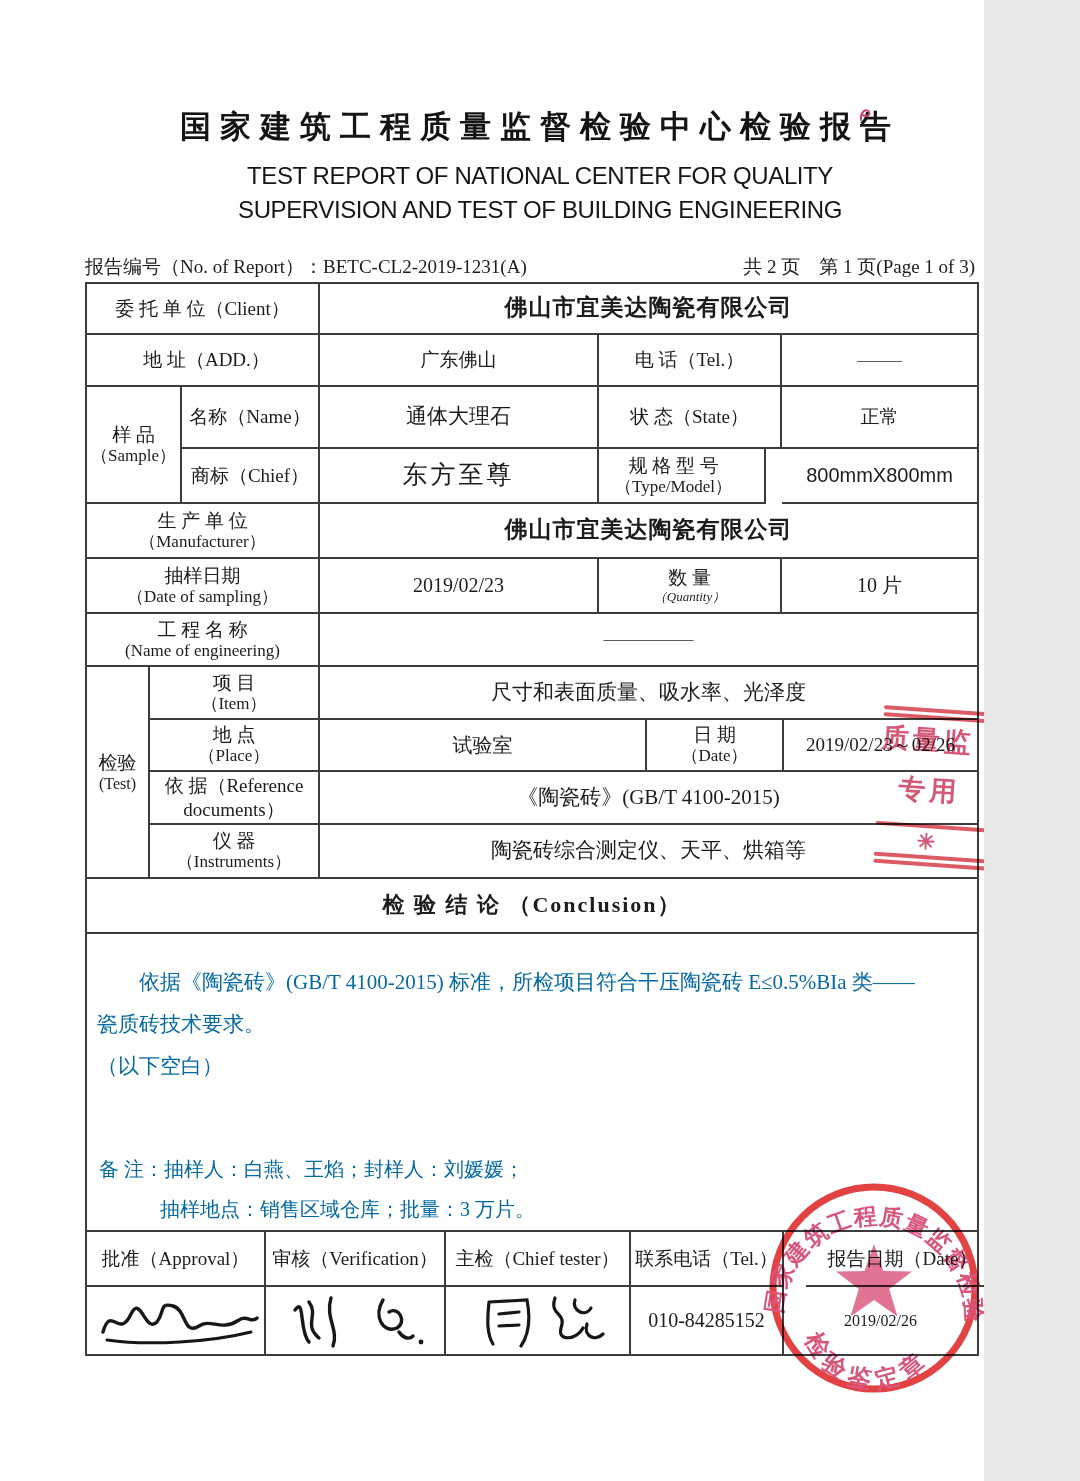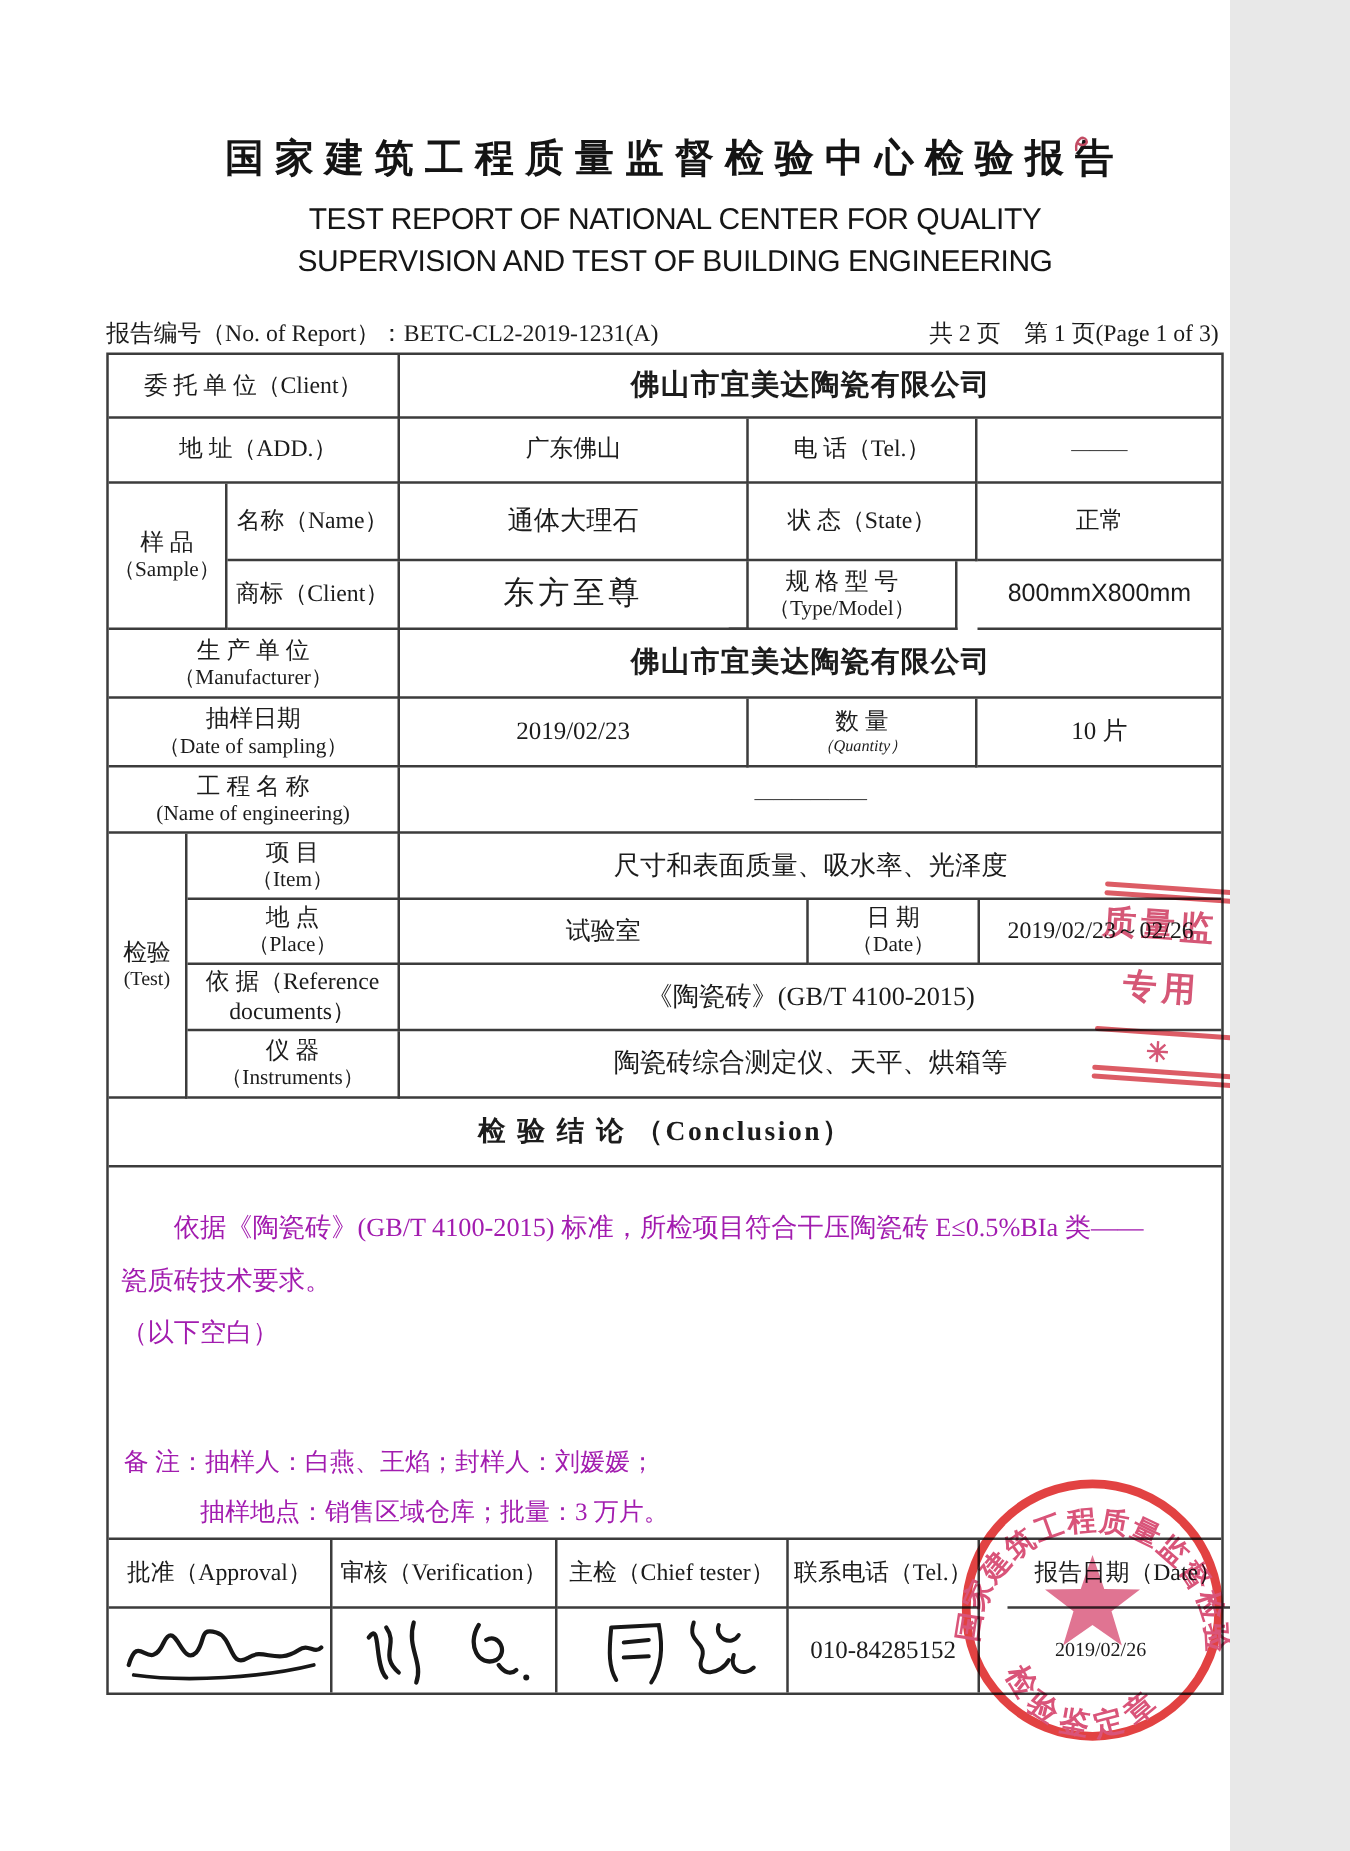--- a/index.html
+++ b/index.html
@@ -18,21 +18,21 @@
   #tbl{position:absolute;left:85px;top:282px;width:890px;height:1070px;border:2px solid #3c3c3c;}
   .c{position:absolute;box-sizing:border-box;display:flex;align-items:center;justify-content:center;
      text-align:center;border-right:2px solid #3c3c3c;border-bottom:2px solid #3c3c3c;
      font-size:19px;line-height:1.22;padding:2px 4px;}
   .col{flex-direction:column;}
   .nr{border-right:none;} .nb{border-bottom:none;}
   .bold{font-weight:bold;font-size:23px;letter-spacing:1px;}
   .big{font-size:25px;letter-spacing:3px;}
   .dash{font-size:15px;letter-spacing:0;}
   
-  .freetext{position:absolute;font-size:21px;color:#a21caf;}
+  .freetext{position:absolute;font-size:21px;color:#0369a1;}
   
   .sig{position:absolute;pointer-events:none;}
   
   .stamp{position:absolute;mix-blend-mode:multiply;pointer-events:none;}
   #side-stamp{right:-14px;top:706px;width:120px;height:180px;transform:rotate(4deg);
               color:#cf3f63;opacity:.88;font-weight:bold;}
   #side-stamp .bar{height:4px;background:#d8454f;margin:3px 0;border-radius:2px;}
   #side-stamp .t{font-size:27px;letter-spacing:4px;white-space:nowrap;}
 </style>
 </head>
@@ -65,21 +65,21 @@
     <div class="c col" style="left:0;top:103px;width:95px;height:117px;">
       <div>样 品</div>
       <div style="font-size:17px;">（Sample）</div>
     </div>
 
     <div class="c" style="left:95px;top:103px;width:138px;height:62px;">名称（Name）</div>
     <div class="c" style="left:233px;top:103px;width:279px;height:62px;font-size:21px;">通体大理石</div>
     <div class="c" style="left:512px;top:103px;width:183px;height:62px;">状 态（State）</div>
     <div class="c nr" style="left:695px;top:103px;width:195px;height:62px;">正常</div>
 
-    <div class="c" style="left:95px;top:165px;width:138px;height:55px;">商标（Client）</div>
+    <div class="c" style="left:95px;top:165px;width:138px;height:55px;">商标（Chief）</div>
     <div class="c big" style="left:233px;top:165px;width:279px;height:55px;">东方至尊</div>
     <div class="c col" style="left:496px;top:165px;width:183px;height:55px;">
       <div>规 格 型 号</div>
       <div style="font-size:17px;">（Type/Model）</div>
     </div>
     <div class="c nr" style="left:695px;top:165px;width:195px;height:55px;font-family:'Liberation Sans',sans-serif;font-size:20px;">800mmX800mm</div>
 
     <div class="c col" style="left:0;top:220px;width:233px;height:55px;">
       <div>生 产 单 位</div>
       <div style="font-size:17px;">（Manufacturer）</div>

